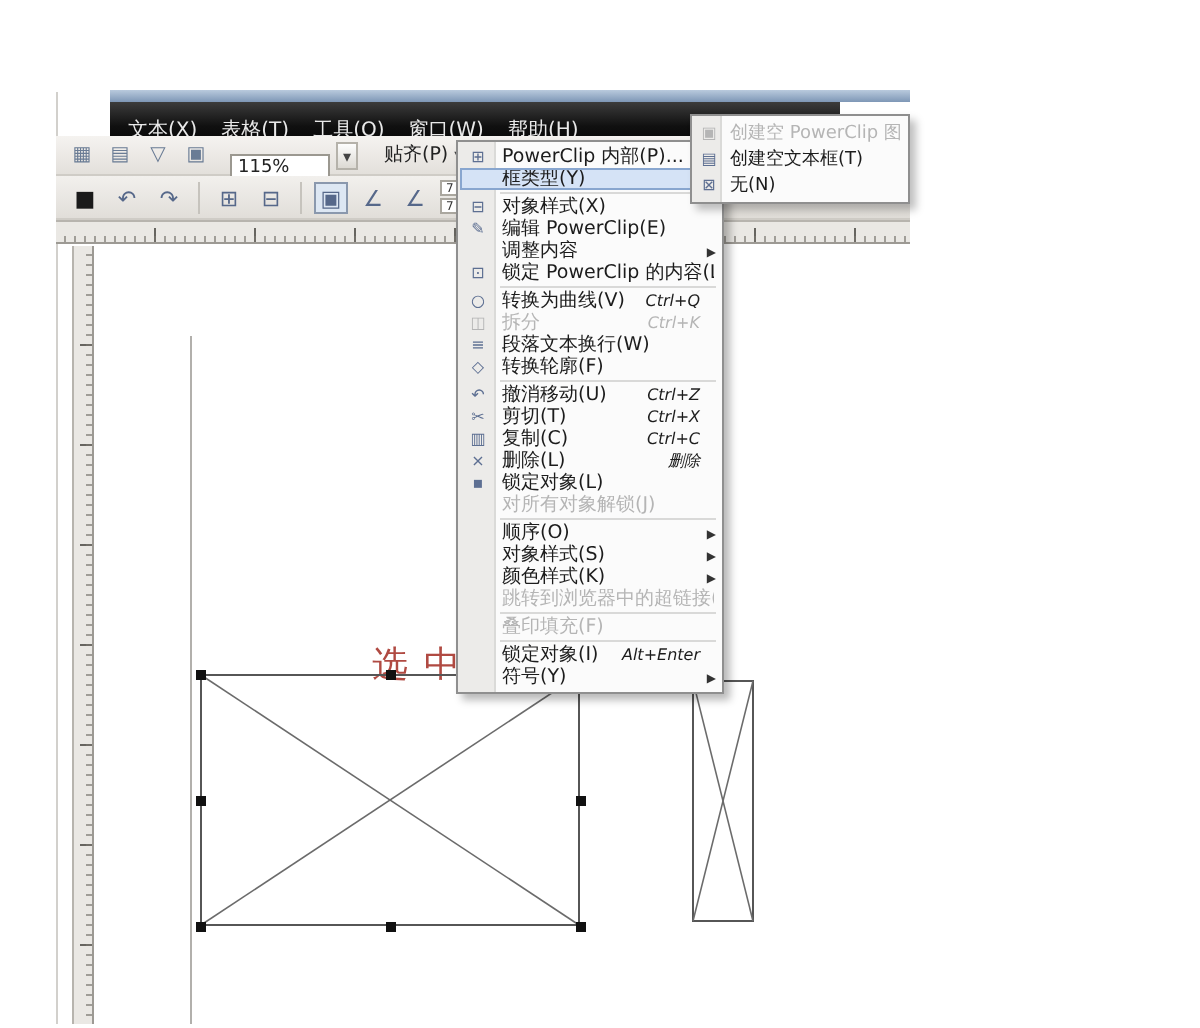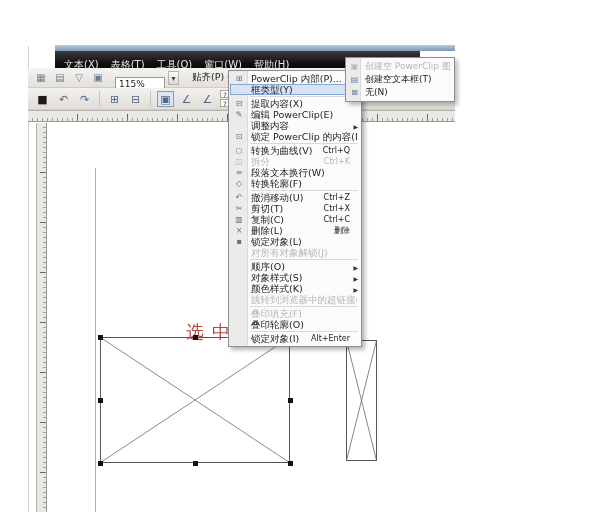--- a/index.html
+++ b/index.html
@@ -45,21 +45,21 @@
   #page-line{left:95px;top:168px;width:1px;height:344px;background:#b2b0ac;}
   #annotation{left:186px;top:320px;font-size:18px;letter-spacing:8px;color:#b04a42;white-space:nowrap;}
   .handle{position:absolute;width:5px;height:5px;background:#111;}
 
   
   #context-menu{left:228px;top:70px;width:134px;border:1px solid #8f8f8f;box-shadow:3px 3px 4px rgba(0,0,0,.28);padding:2px 1px;z-index:10;
     background:linear-gradient(to right,#ecebe9 0 18px,#dadad8 18px 19px,#fbfbfb 19px);}
   .cm-row{display:flex;align-items:center;height:11px;position:relative;padding-right:3px;}
   .cm-gutter{width:18px;flex:none;text-align:center;font-size:8px;color:#5d6f92;line-height:11px;}
   .cm-label{font-size:9.5px;line-height:11px;color:#1c1c1c;white-space:nowrap;overflow:hidden;margin-left:3px;}
-  .cm-short{margin-left:auto;font-size:8px;color:#1c1c1c;padding-right:7px;flex:none;}
+  .cm-short{margin-left:auto;font-size:8px;color:#1c1c1c;padding-right:7px;flex:none;font-style:italic;}
   .cm-arrow{position:absolute;right:2px;top:2.5px;font-size:6px;color:#333;}
   .cm-row.disabled .cm-label,.cm-row.disabled .cm-short,.cm-row.disabled .cm-gutter,.cm-row.disabled .cm-arrow{color:#b5b5b5;}
   .cm-row.highlighted{background:#d5e3f6;outline:1px solid #88a6cf;outline-offset:-1px;}
   .cm-sep{height:1px;background:#d9d9d8;margin:1px 2px 1px 20px;}
 
   
   #frame-submenu{left:345px;top:57px;width:110px;border:1px solid #8f8f8f;box-shadow:3px 3px 4px rgba(0,0,0,.25);padding:2px 1px;z-index:11;
     background:linear-gradient(to right,#ecebe9 0 14px,#dadad8 14px 15px,#fbfbfb 15px);}
   .sm-row{display:flex;align-items:center;height:13px;padding-right:3px;}
   .sm-gutter{width:15px;flex:none;text-align:center;font-size:8px;color:#5d6f92;line-height:13px;}
@@ -152,21 +152,21 @@
         <span class="cm-label">PowerClip 内部(P)...</span>
       </div>
       <div class="cm-row highlighted">
         <span class="cm-gutter"></span>
         <span class="cm-label">框类型(Y)</span>
         <span class="cm-arrow">▶</span>
       </div>
       <div class="cm-sep"></div>
       <div class="cm-row">
         <span class="cm-gutter">⊟</span>
-        <span class="cm-label">提取内容(X)</span>
+        <span class="cm-label">对象样式(X)</span>
       </div>
       <div class="cm-row">
         <span class="cm-gutter">✎</span>
         <span class="cm-label">编辑 PowerClip(E)</span>
       </div>
       <div class="cm-row">
         <span class="cm-gutter"></span>
         <span class="cm-label">调整内容</span>
         <span class="cm-arrow">▶</span>
       </div>
@@ -240,29 +240,30 @@
       </div>
       <div class="cm-row disabled">
         <span class="cm-gutter"></span>
         <span class="cm-label">跳转到浏览器中的超链接(J)</span>
       </div>
       <div class="cm-sep"></div>
       <div class="cm-row disabled">
         <span class="cm-gutter"></span>
         <span class="cm-label">叠印填充(F)</span>
       </div>
-      <div class="cm-row">
-        <span class="cm-gutter"></span>
-        <span class="cm-label">叠印轮廓(O)</span>
-      </div>
       <div class="cm-sep"></div>
       <div class="cm-row">
         <span class="cm-gutter"></span>
         <span class="cm-label">锁定对象(I)</span>
         <span class="cm-short">Alt+Enter</span>
+      </div>
+      <div class="cm-row">
+        <span class="cm-gutter"></span>
+        <span class="cm-label">符号(Y)</span>
+        <span class="cm-arrow">▶</span>
       </div>
     </div>
   <div id="frame-submenu" class="abs">
       <div class="sm-row disabled">
         <span class="sm-gutter">▣</span>
         <span class="sm-label">创建空 PowerClip 图文框(E)</span>
       </div>
       <div class="sm-row">
         <span class="sm-gutter">▤</span>
         <span class="sm-label">创建空文本框(T)</span>

